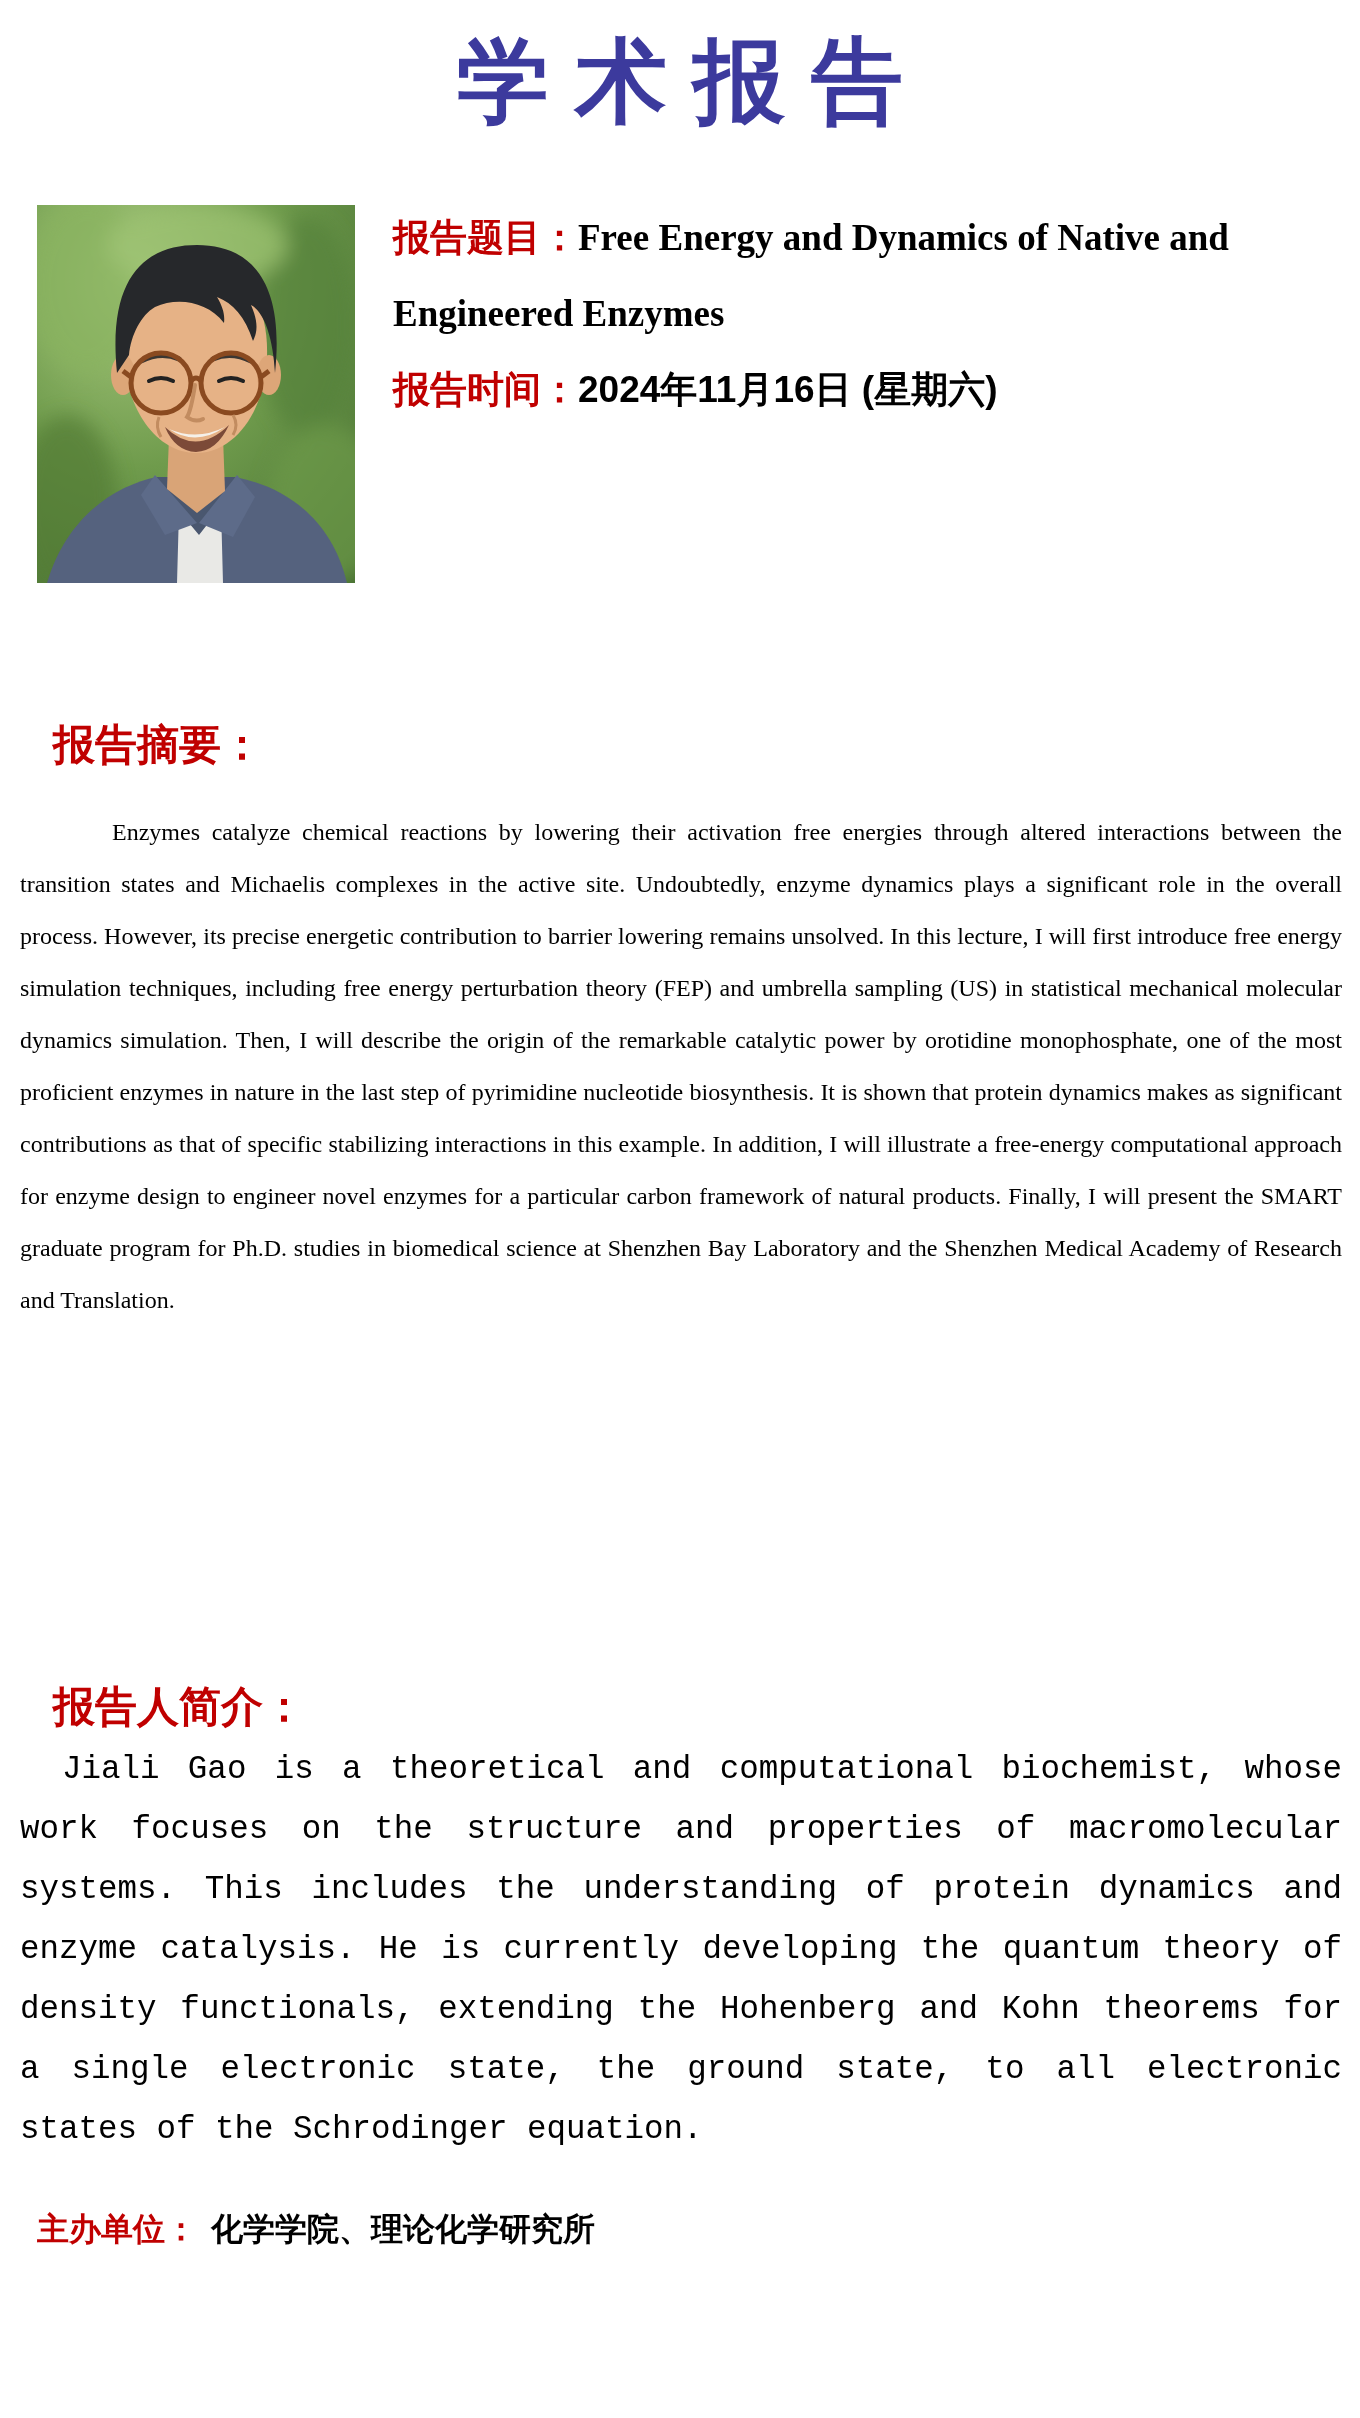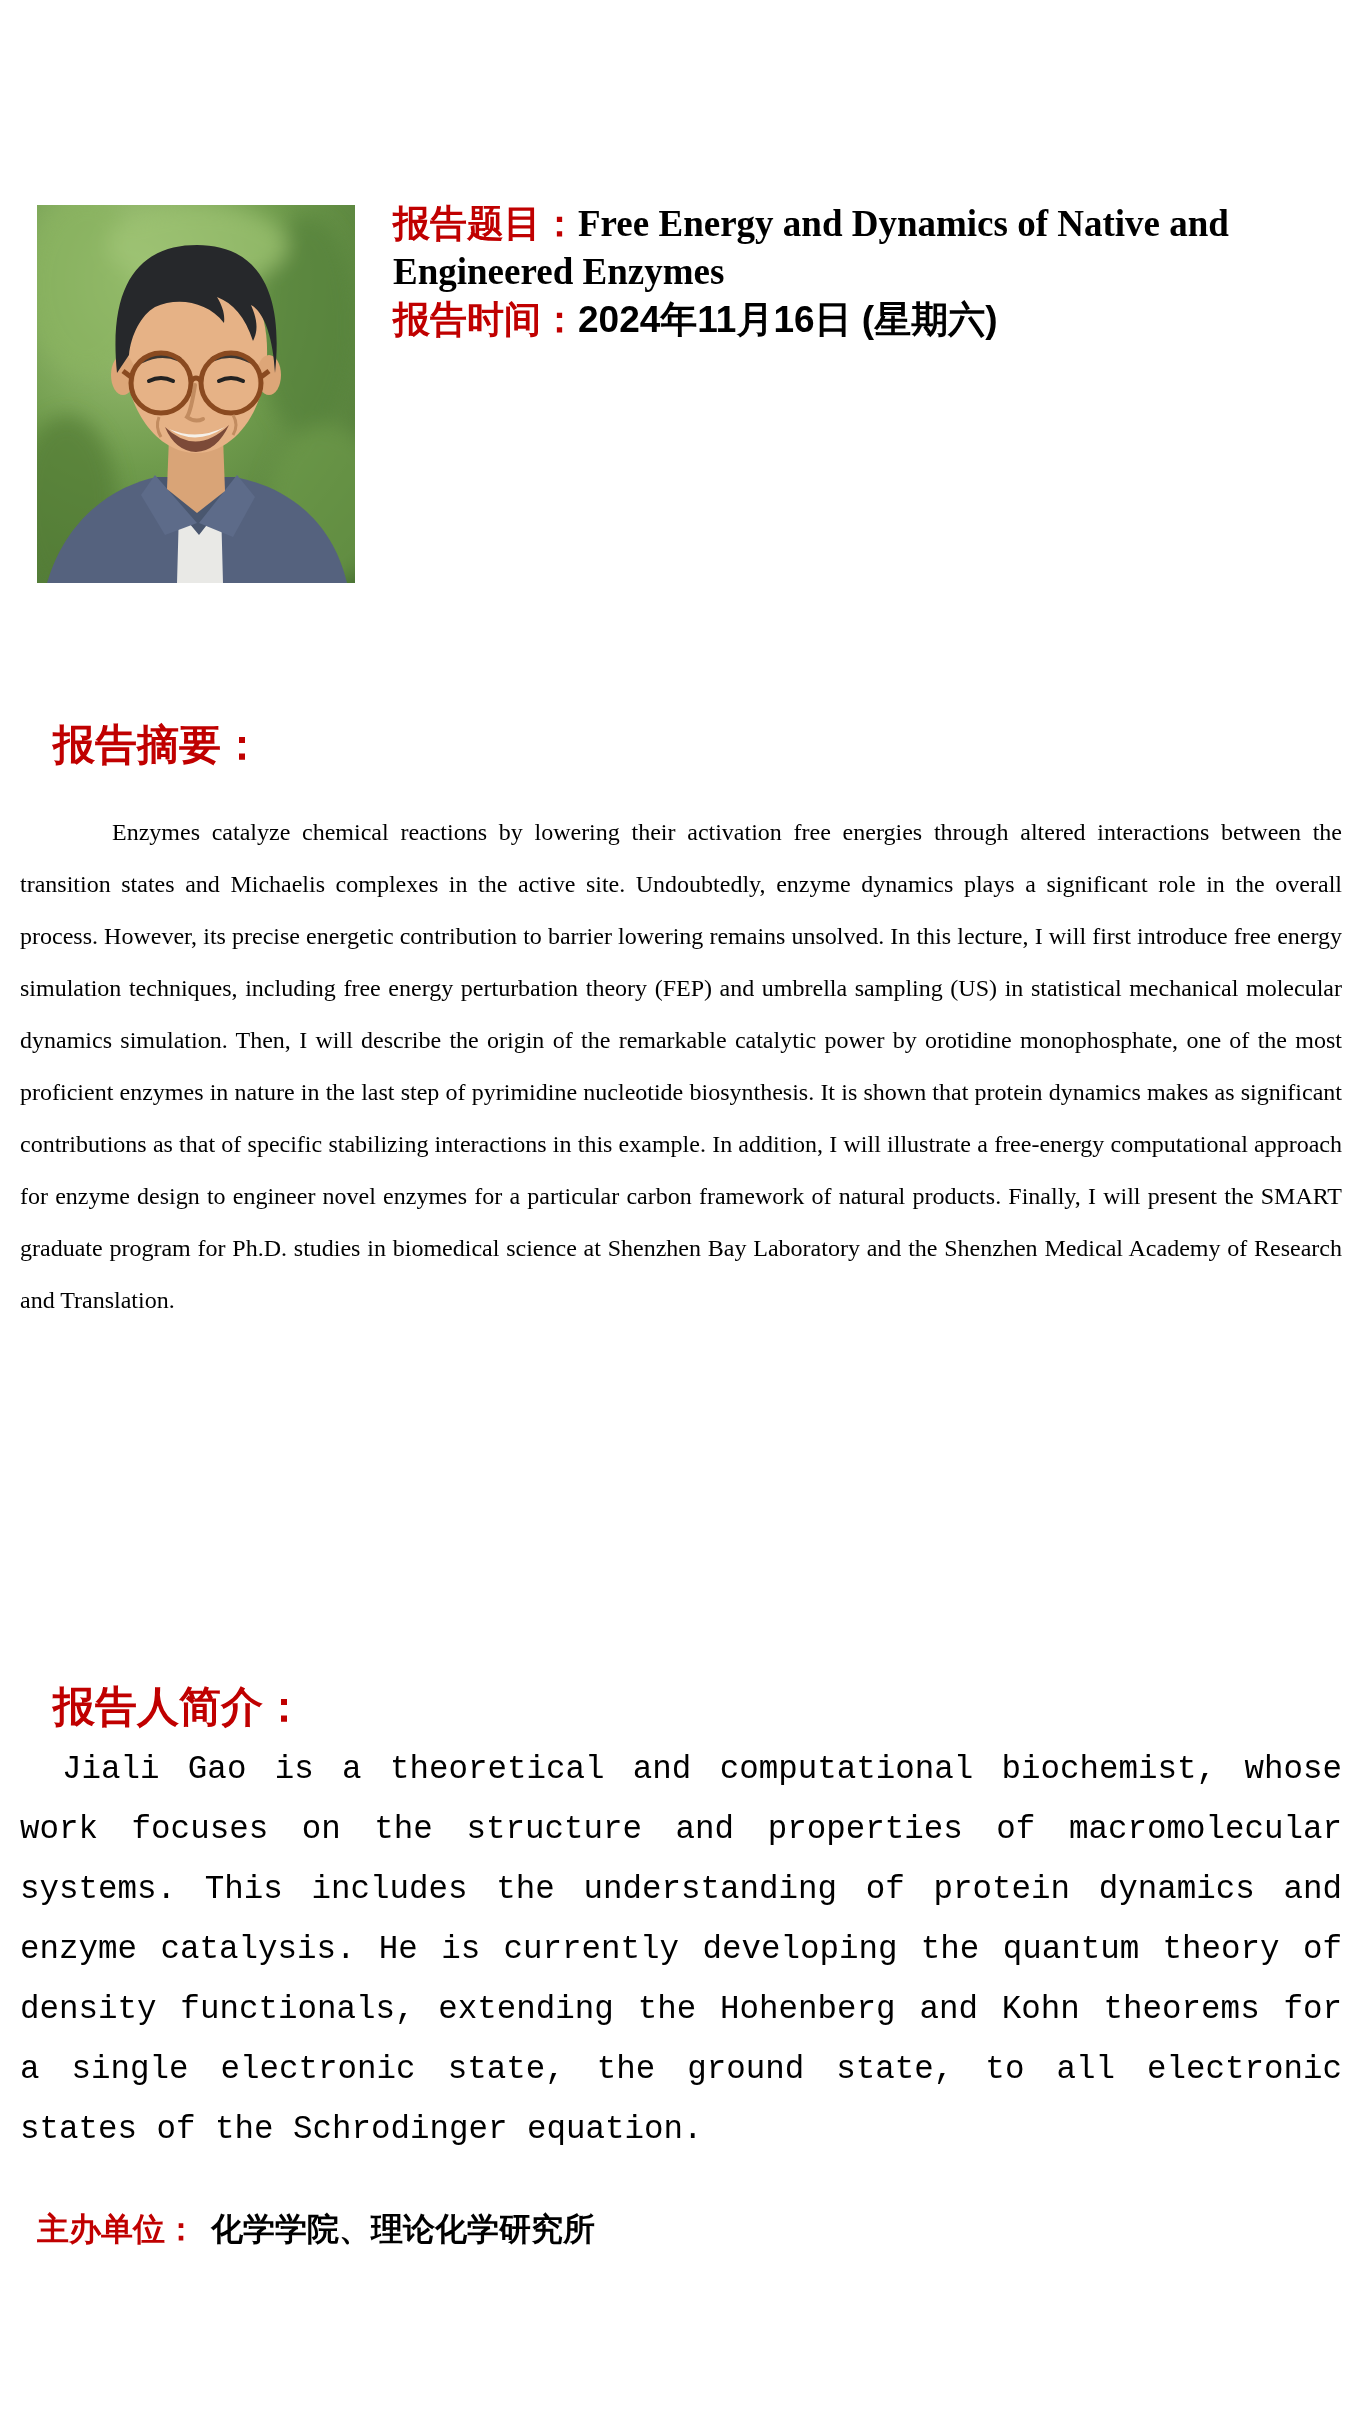--- a/index.html
+++ b/index.html
@@ -26,21 +26,21 @@
   }
   
   .photo{
     position:absolute;left:37px;top:205px;
     width:318px;height:378px;overflow:hidden;
     background:#6f9b4c;
   }
   
   .info{
     position:absolute;left:393px;top:200px;width:950px;
-    font-size:37px;line-height:48px;font-weight:bold;
+    font-size:37px;line-height:76px;font-weight:bold;
   }
   .info .row{margin:0;}
   .info .label{color:var(--accent-red);}
   .info .value{color:#000;}
   .row-title .value{font-family:"Liberation Serif",serif;}
   .row-time2{padding-left:138px;}
   
   .section-heading{
     position:absolute;left:37px;margin:16px;
     color:var(--accent-red);
@@ -68,20 +68,21 @@
   }
   .footer .frow{margin:0;}
   .footer .label{color:var(--accent-red);}
   .footer .value{color:#000;margin-left:14px;}
 </style>
 </head>
 <body>
 
 <div class="page">
 
+  <h1 class="page-title">学术报告</h1>
 
   <div class="photo">
     <svg width="318" height="378" viewBox="0 0 318 378" aria-hidden="true">
       <defs>
         <radialGradient id="gBg" cx="0.3" cy="0.2" r="1.1">
           <stop offset="0" stop-color="#a8c97f"></stop>
           <stop offset="0.45" stop-color="#6f9b4c"></stop>
           <stop offset="1" stop-color="#41692e"></stop>
         </radialGradient>
         <filter id="soft" x="-30%" y="-30%" width="160%" height="160%">

